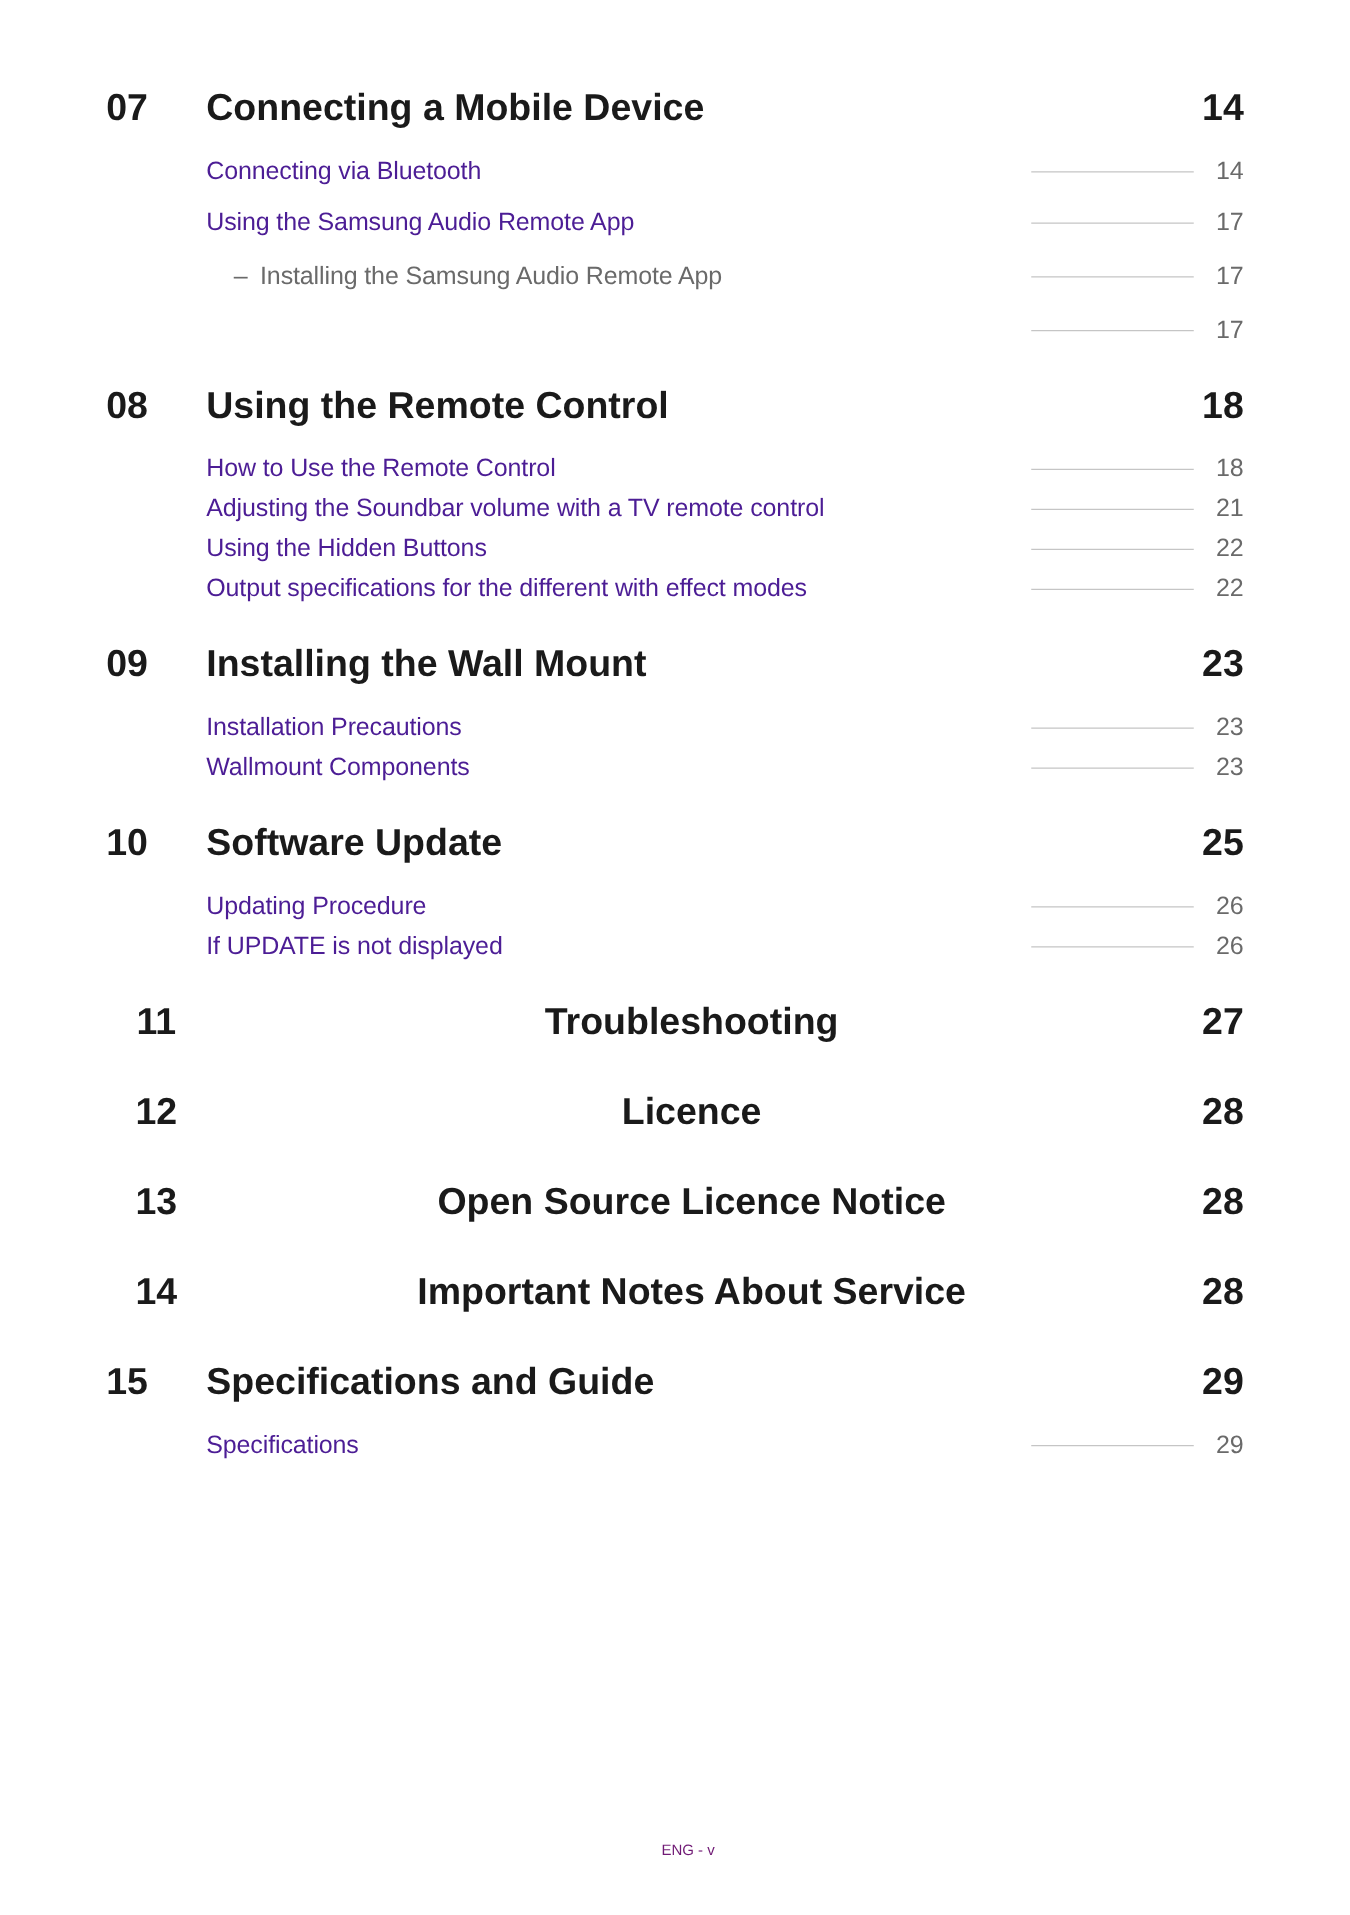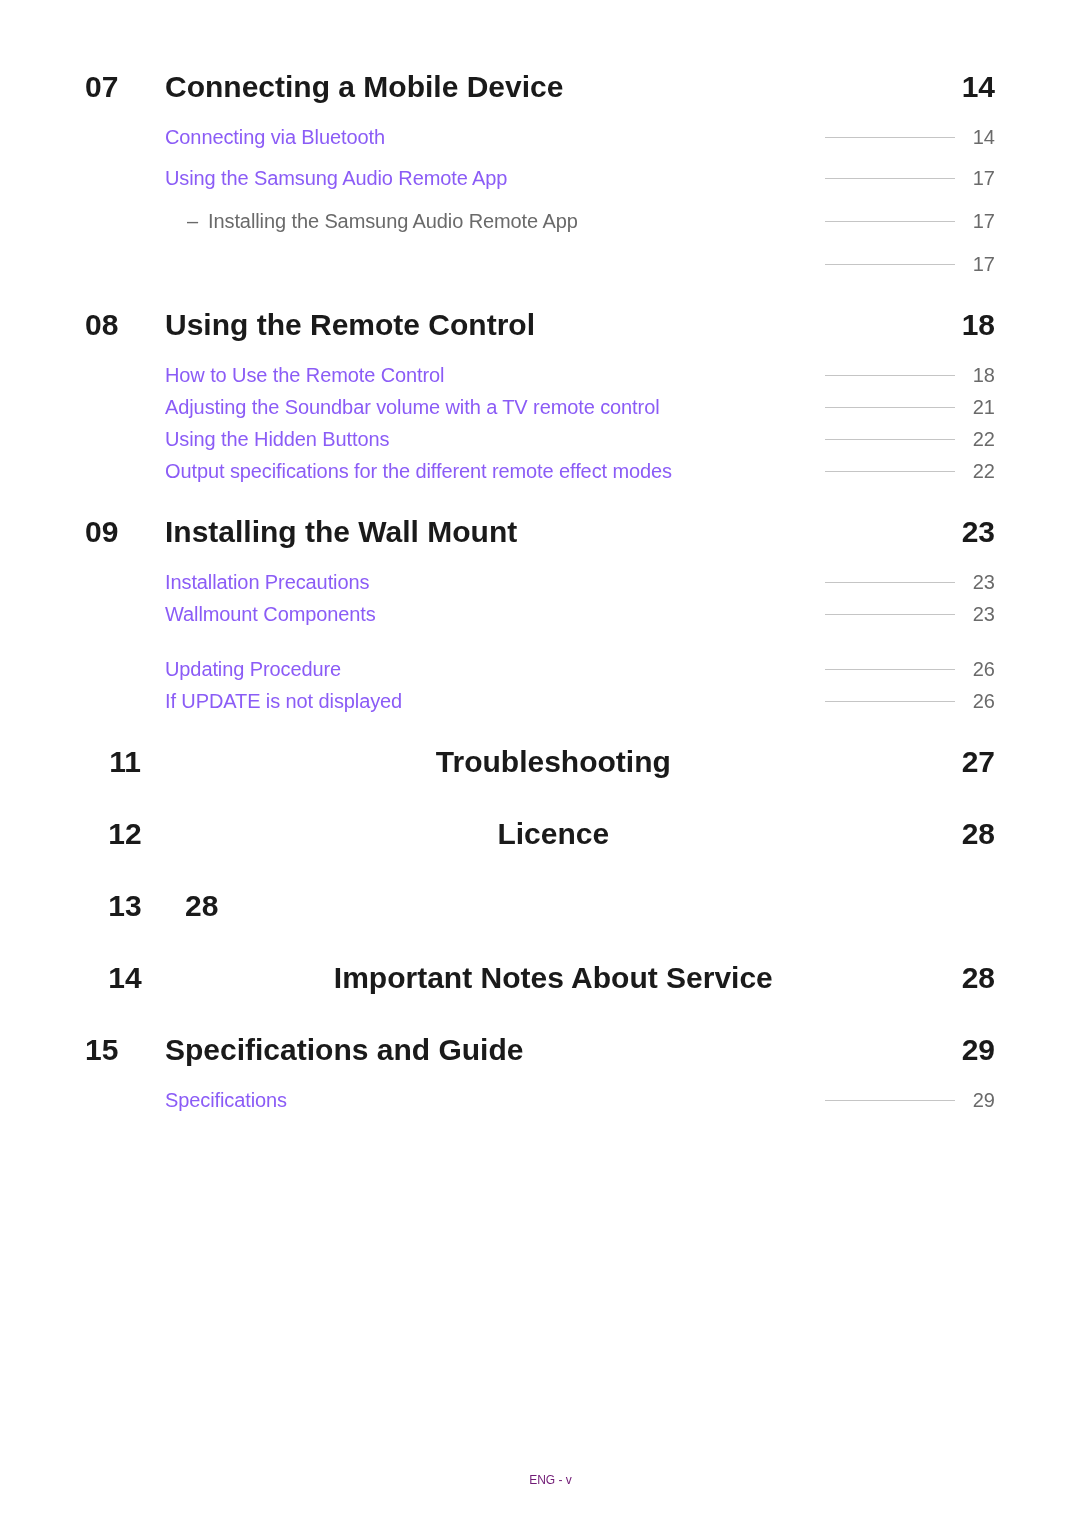--- a/index.html
+++ b/index.html
@@ -58,21 +58,21 @@
       align-items: baseline;
       margin-bottom: 9px;
       margin-top: 8px;
     }
     
     .toc-item.grouped {
       margin-top: 18px;
     }
     
     .item-text {
-      color: #8b5cf6;
+      color: #4c1d95;
       font-size: 20px;
       flex-shrink: 0;
       letter-spacing: -0.1px;
     }
     
     .item-sub {
       color: #6a6a6a;
       font-size: 20px;
       flex-shrink: 0;
       padding-left: 22px;
@@ -187,21 +187,21 @@
           <div class="dotted-line"></div>
           <div class="item-page">21</div>
         </div>
         <div class="toc-item">
           <div class="item-text">Using the Hidden Buttons</div>
           <div class="spacer"></div>
           <div class="dotted-line"></div>
           <div class="item-page">22</div>
         </div>
         <div class="toc-item">
-          <div class="item-text">Output specifications for the different remote effect modes</div>
+          <div class="item-text">Output specifications for the different with effect modes</div>
           <div class="spacer"></div>
           <div class="dotted-line"></div>
           <div class="item-page">22</div>
         </div>
       </div>
     </div>
     <div class="toc-section">
       <div class="section-header-row">
         <div class="section-number">09</div>
         <div class="section-title">Installing the Wall Mount</div>
@@ -216,20 +216,25 @@
         </div>
         <div class="toc-item">
           <div class="item-text">Wallmount Components</div>
           <div class="spacer"></div>
           <div class="dotted-line"></div>
           <div class="item-page">23</div>
         </div>
       </div>
     </div>
     <div class="toc-section">
+      <div class="section-header-row">
+        <div class="section-number">10</div>
+        <div class="section-title">Software Update</div>
+        <div class="section-page">25</div>
+      </div>
       <div class="section-body">
         <div class="toc-item">
           <div class="item-text">Updating Procedure</div>
           <div class="spacer"></div>
           <div class="dotted-line"></div>
           <div class="item-page">26</div>
         </div>
         <div class="toc-item">
           <div class="item-text">If UPDATE is not displayed</div>
           <div class="spacer"></div>
@@ -248,20 +253,21 @@
     <div class="toc-section section-no-body">
       <div class="section-header-row">
         <div class="section-number">12</div>
         <div class="section-title">Licence</div>
         <div class="section-page">28</div>
       </div>
     </div>
     <div class="toc-section section-no-body">
       <div class="section-header-row">
         <div class="section-number">13</div>
+        <div class="section-title">Open Source Licence Notice</div>
         <div class="section-page">28</div>
       </div>
     </div>
     <div class="toc-section section-no-body">
       <div class="section-header-row">
         <div class="section-number">14</div>
         <div class="section-title">Important Notes About Service</div>
         <div class="section-page">28</div>
       </div>
     </div>

